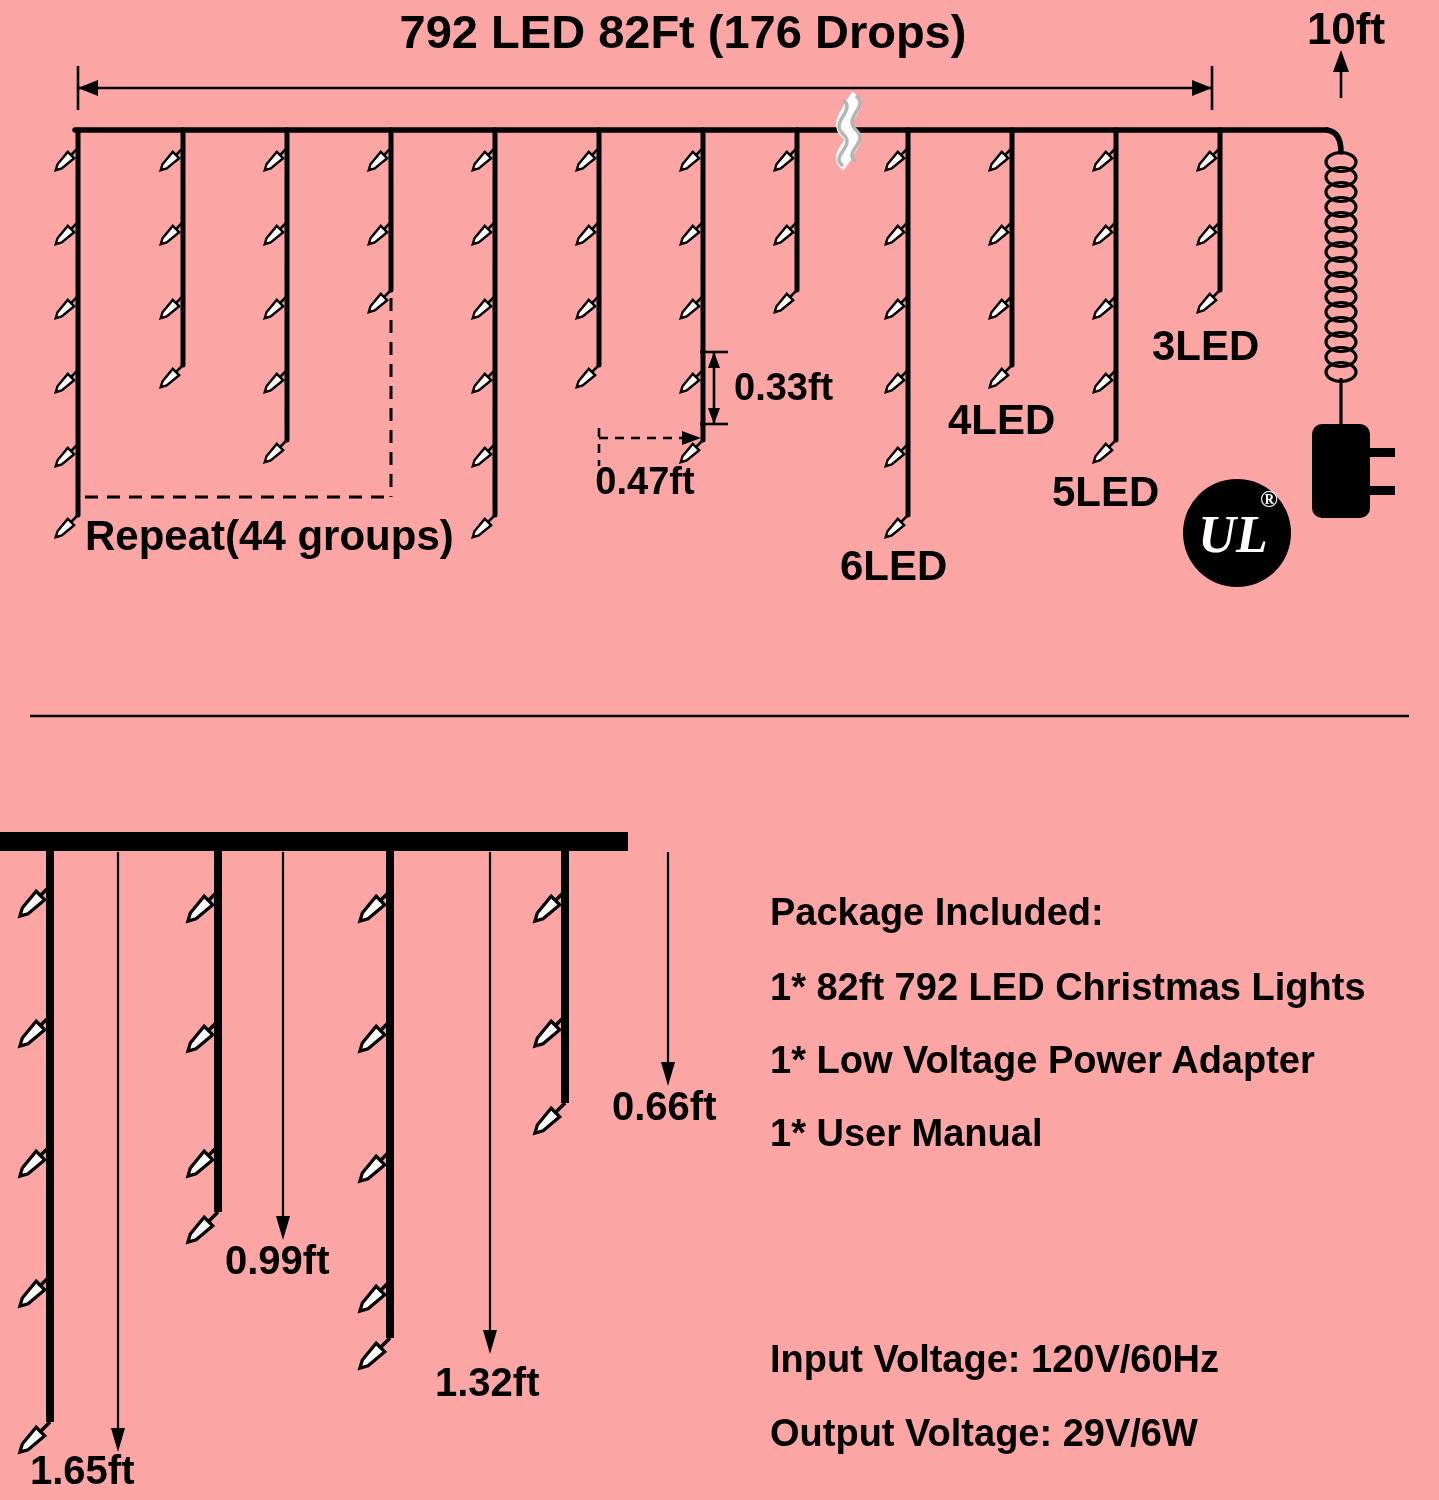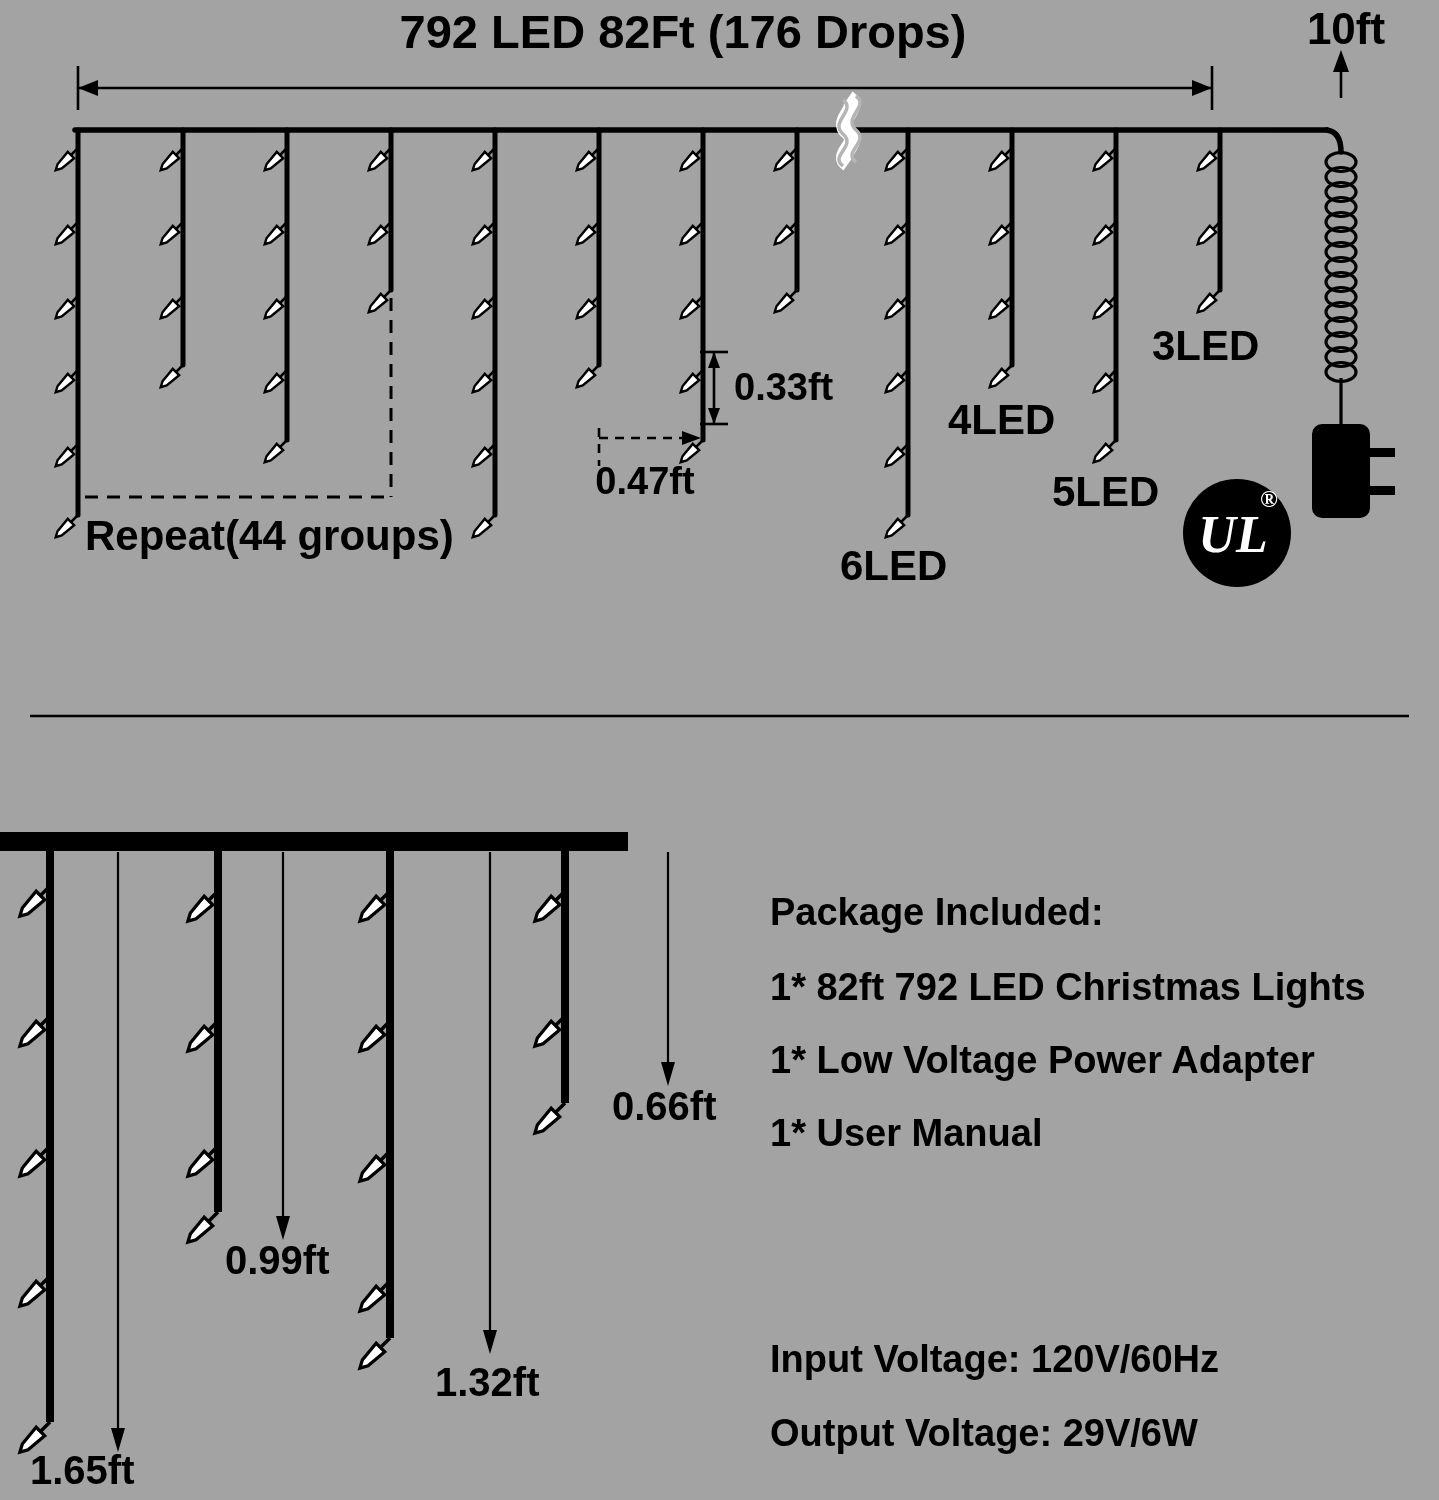--- a/index.html
+++ b/index.html
@@ -1,16 +1,16 @@
 <!DOCTYPE html>
 <html><head>
 <meta charset="utf-8">
 <style>
   html,body{margin:0;padding:0;background:#fff;}
-  .canvas{position:relative;width:1439px;height:1500px;background:#a3a3a3;overflow:hidden;}
+  .canvas{position:relative;width:1439px;height:1500px;background:#fca5a5;overflow:hidden;}
   svg{position:absolute;left:0;top:0;}
   svg text{font-family:"Liberation Sans",sans-serif;font-weight:bold;fill:#000;}
   .lbl{fill:#000;}
   .wire{stroke:#000;stroke-width:5.5;fill:none;stroke-linecap:round;}
   .drop{stroke:#000;stroke-width:5;stroke-linecap:round;}
   .bdrop{stroke:#000;stroke-width:8;stroke-linecap:butt;}
   .dim{stroke:#000;stroke-width:2.6;fill:none;}
   .dim2{stroke:#000;stroke-width:2.2;fill:none;}
   .ah{fill:#000;stroke:none;}
   .dash{stroke:#000;stroke-width:3;stroke-dasharray:13 9;fill:none;}

